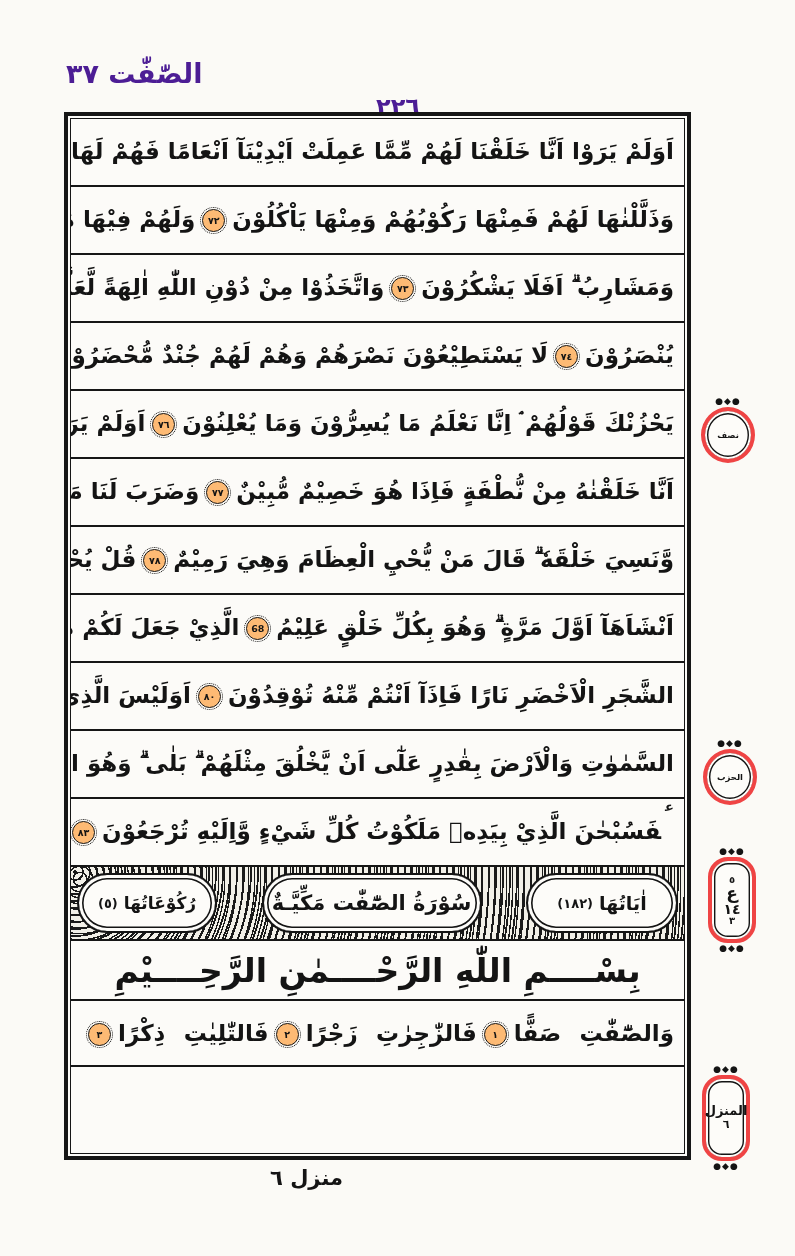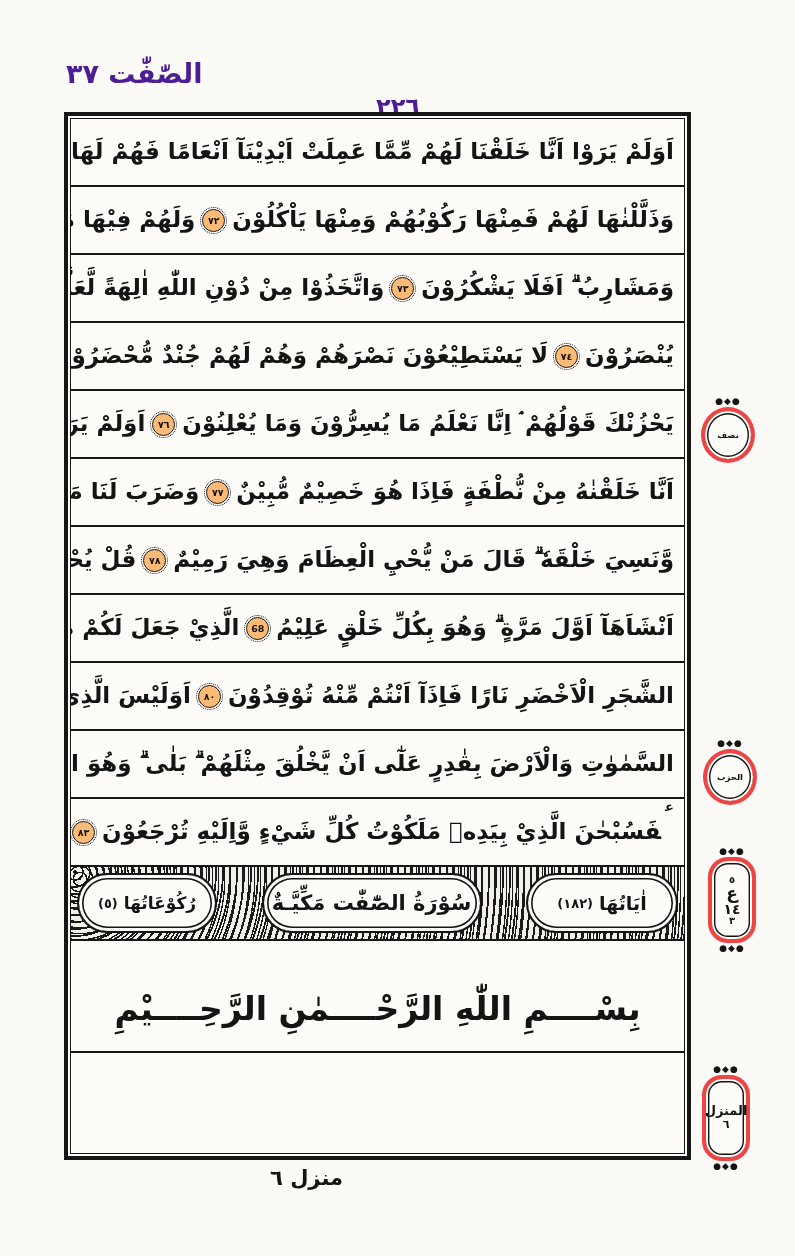--- a/index.html
+++ b/index.html
@@ -55,23 +55,23 @@
     height:56px;display:flex;align-items:center;justify-content:center;
     font-weight:bold;white-space:nowrap;flex-shrink:0;
   }
   .cart-ayat{width:148px;font-size:19px;}
   .cart-title{width:216px;font-size:21px;text-align:center;}
   .cart-ruku{width:136px;font-size:17px;}
   .band .spacer{flex:1;}
   .cart-num{font-size:13px;margin-right:6px;}
   
   .bism{
-    height:88px;box-sizing:border-box;border-bottom:2.5px solid #161616;
+    height:60px;box-sizing:border-box;border-bottom:2.5px solid #161616;
     display:flex;align-items:center;justify-content:center;
-    font-size:33px;font-weight:bold;direction:rtl;white-space:nowrap;overflow:hidden;margin-top:24px;
+    font-size:33px;font-weight:bold;direction:rtl;white-space:nowrap;overflow:hidden;
   }
   
   .footer{
     position:absolute;left:270px;top:1166px;width:140px;text-align:left;
     font-size:21px;font-weight:bold;
   }
   
   .medallion{position:absolute;width:60px;text-align:center;color:#141414;}
   .med-crown{font-size:9px;letter-spacing:1px;line-height:10px;height:11px;overflow:hidden;}
   .med-body{
@@ -128,20 +128,23 @@
         </div>
         <div class="spacer"></div>
         <div class="cartouche cart-ruku">
           <span>رُكُوْعَاتُهَا</span>
           <span class="cart-num">(٥)</span>
         </div>
       </div>
 
       <div class="bism">بِسْــــمِ اللّٰهِ الرَّحْــــمٰنِ الرَّحِــــيْمِ</div>
 
+      <div class="qblock opening">
+          <div class="qline"><span class="ayah-text">وَالصّٰٓفّٰتِ صَفًّا</span><span class="ayah-marker">١</span><span class="ayah-text">فَالزّٰجِرٰتِ زَجْرًا</span><span class="ayah-marker">٢</span><span class="ayah-text">فَالتّٰلِيٰتِ ذِكْرًا</span><span class="ayah-marker">٣</span></div>
+        </div>
 
     </div>
   </div>
 
   <div class="footer">منزل ٦</div>
 
   <div class="medallion med-round" style="left:698px;top:396px;">
     <div class="med-crown">●◆●</div>
     <div class="med-body">
       <span class="med-tiny-text">نصف</span>

